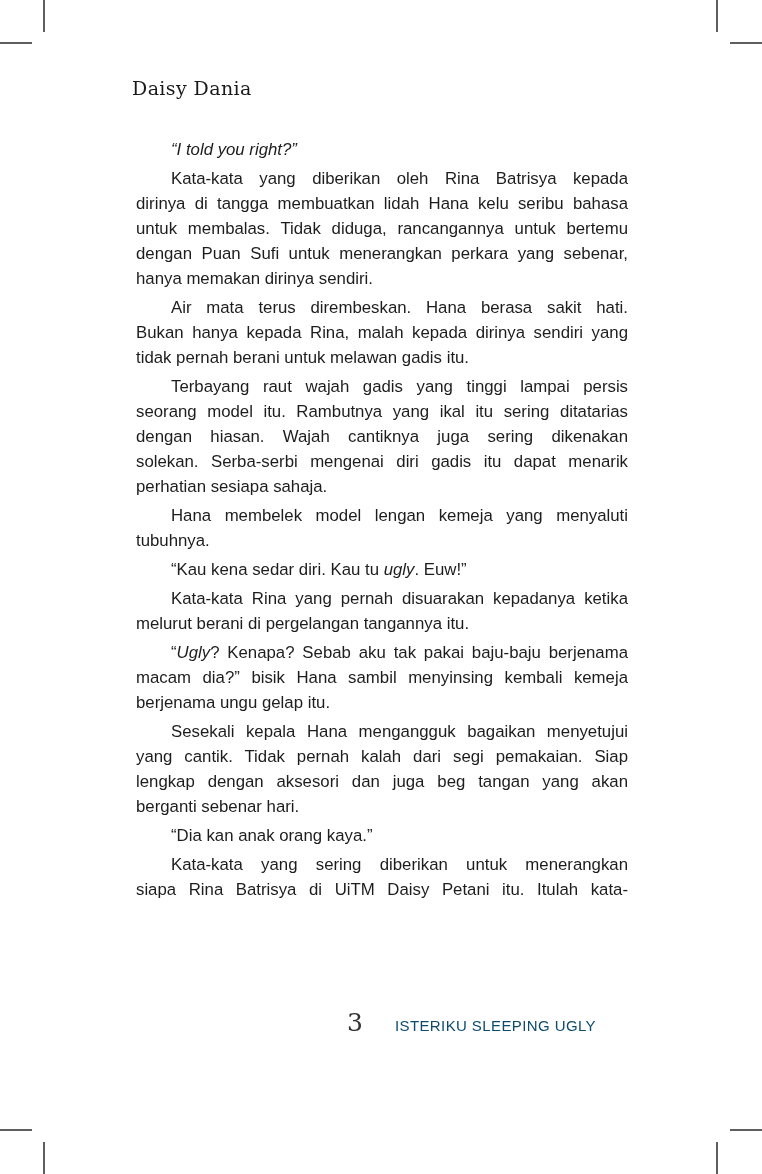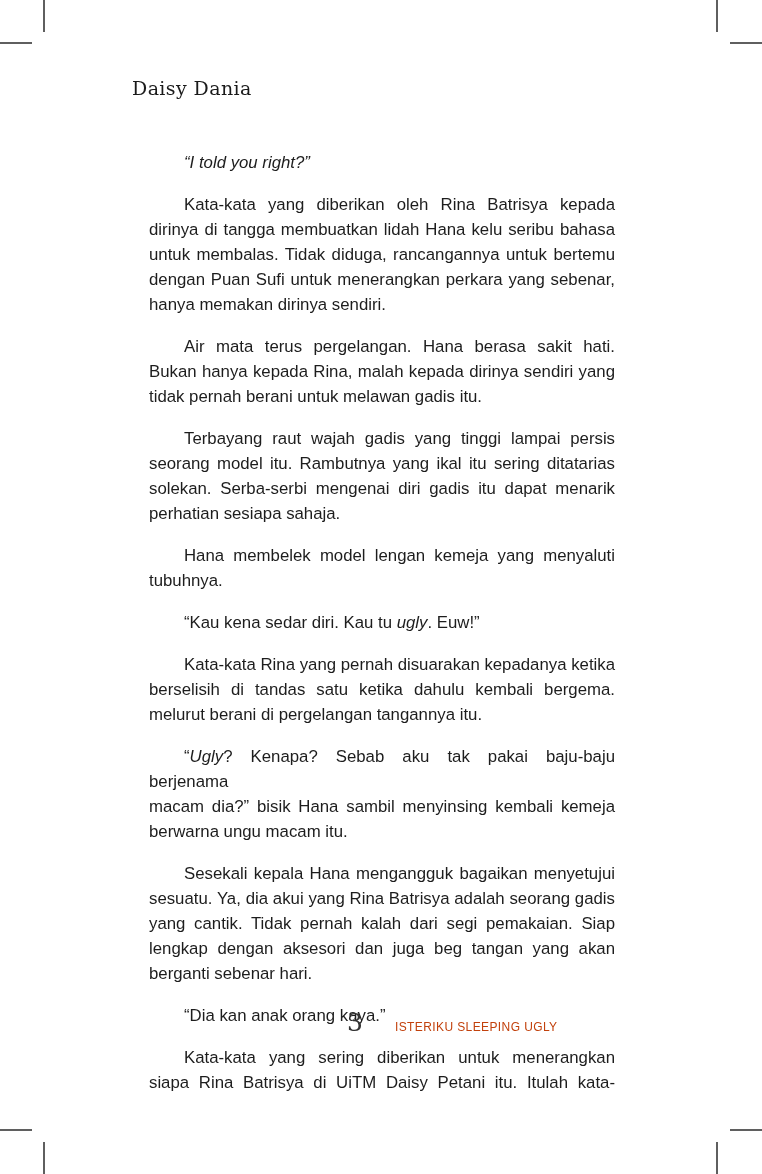--- a/index.html
+++ b/index.html
@@ -39,44 +39,44 @@
 
   .text-block {
     position: absolute;
     left: 132px;
     top: 133px;
     width: 500px;
     font-size: 16.8px;
     line-height: 25px;
     color: #1d1d1d;
   }
-  .para { margin: 17px; }
+  .para { margin: 4px; }
   .line { line-height: 25px; text-align: left; }
   .line.just { text-align: justify; text-align-last: justify; }
   .line.first { text-indent: 35px; }
   .it { font-style: italic; }
 
   .footer {
     position: absolute;
     left: 347px;
     top: 1008px;
     display: flex;
     align-items: baseline;
     gap: 32px;
   }
   .page-num {
     font-family: "DejaVu Serif", serif;
     font-size: 25px;
     line-height: 30px;
     color: #333333;
   }
   .book-title {
-    font-size: 12px;
+    font-size: 15px;
     letter-spacing: 0.4px;
-    color: #c2410c;
+    color: #0c4a6e;
     white-space: nowrap;
   }
 </style>
 </head>
 <body>
 
 <div class="crop v tl-v"></div>
 <div class="crop h tl-h"></div>
 <div class="crop v tr-v"></div>
 <div class="crop h tr-h"></div>
@@ -92,50 +92,49 @@
       <div class="line first"><span class="it">“I told you right?”</span></div>
     </div>
     <div class="para">
       <div class="line just first"><span>Kata-kata yang diberikan oleh Rina Batrisya kepada</span></div>
       <div class="line just"><span>dirinya di tangga membuatkan lidah Hana kelu seribu bahasa</span></div>
       <div class="line just"><span>untuk membalas. Tidak diduga, rancangannya untuk bertemu</span></div>
       <div class="line just"><span>dengan Puan Sufi untuk menerangkan perkara yang sebenar,</span></div>
       <div class="line"><span>hanya memakan dirinya sendiri.</span></div>
     </div>
     <div class="para">
-      <div class="line just first"><span>Air mata terus pergelangan. Hana berasa sakit hati.</span></div>
+      <div class="line just first"><span>Air mata terus dirembeskan. Hana berasa sakit hati.</span></div>
       <div class="line just"><span>Bukan hanya kepada Rina, malah kepada dirinya sendiri yang</span></div>
       <div class="line"><span>tidak pernah berani untuk melawan gadis itu.</span></div>
     </div>
     <div class="para">
       <div class="line just first"><span>Terbayang raut wajah gadis yang tinggi lampai persis</span></div>
       <div class="line just"><span>seorang model itu. Rambutnya yang ikal itu sering ditatarias</span></div>
+      <div class="line just"><span>dengan hiasan. Wajah cantiknya juga sering dikenakan</span></div>
       <div class="line just"><span>solekan. Serba-serbi mengenai diri gadis itu dapat menarik</span></div>
       <div class="line"><span>perhatian sesiapa sahaja.</span></div>
     </div>
     <div class="para">
       <div class="line just first"><span>Hana membelek model lengan kemeja yang menyaluti</span></div>
       <div class="line"><span>tubuhnya.</span></div>
     </div>
     <div class="para">
       <div class="line first"><span>“Kau kena sedar diri. Kau tu </span><span class="it">ugly</span><span>. Euw!”</span></div>
     </div>
     <div class="para">
       <div class="line just first"><span>Kata-kata Rina yang pernah disuarakan kepadanya ketika</span></div>
-      <div class="line just"><span>berselisih di tandas satu ketika dahulu kembali bergema.</span></div>
       <div class="line"><span>melurut berani di pergelangan tangannya itu.</span></div>
     </div>
     <div class="para">
       <div class="line just first"><span>“</span><span class="it">Ugly</span><span>? Kenapa? Sebab aku tak pakai baju-baju berjenama</span></div>
       <div class="line just"><span>macam dia?” bisik Hana sambil menyinsing kembali kemeja</span></div>
-      <div class="line"><span>berwarna ungu macam itu.</span></div>
+      <div class="line"><span>berjenama ungu gelap itu.</span></div>
     </div>
     <div class="para">
       <div class="line just first"><span>Sesekali kepala Hana mengangguk bagaikan menyetujui</span></div>
-      <div class="line just"><span>sesuatu. Ya, dia akui yang Rina Batrisya adalah seorang gadis</span></div>
       <div class="line just"><span>yang cantik. Tidak pernah kalah dari segi pemakaian. Siap</span></div>
       <div class="line just"><span>lengkap dengan aksesori dan juga beg tangan yang akan</span></div>
       <div class="line"><span>berganti sebenar hari.</span></div>
     </div>
     <div class="para">
       <div class="line first"><span>“Dia kan anak orang kaya.”</span></div>
     </div>
     <div class="para">
       <div class="line just first"><span>Kata-kata yang sering diberikan untuk menerangkan</span></div>
       <div class="line just"><span>siapa Rina Batrisya di UiTM Daisy Petani itu. Itulah kata-</span></div>

